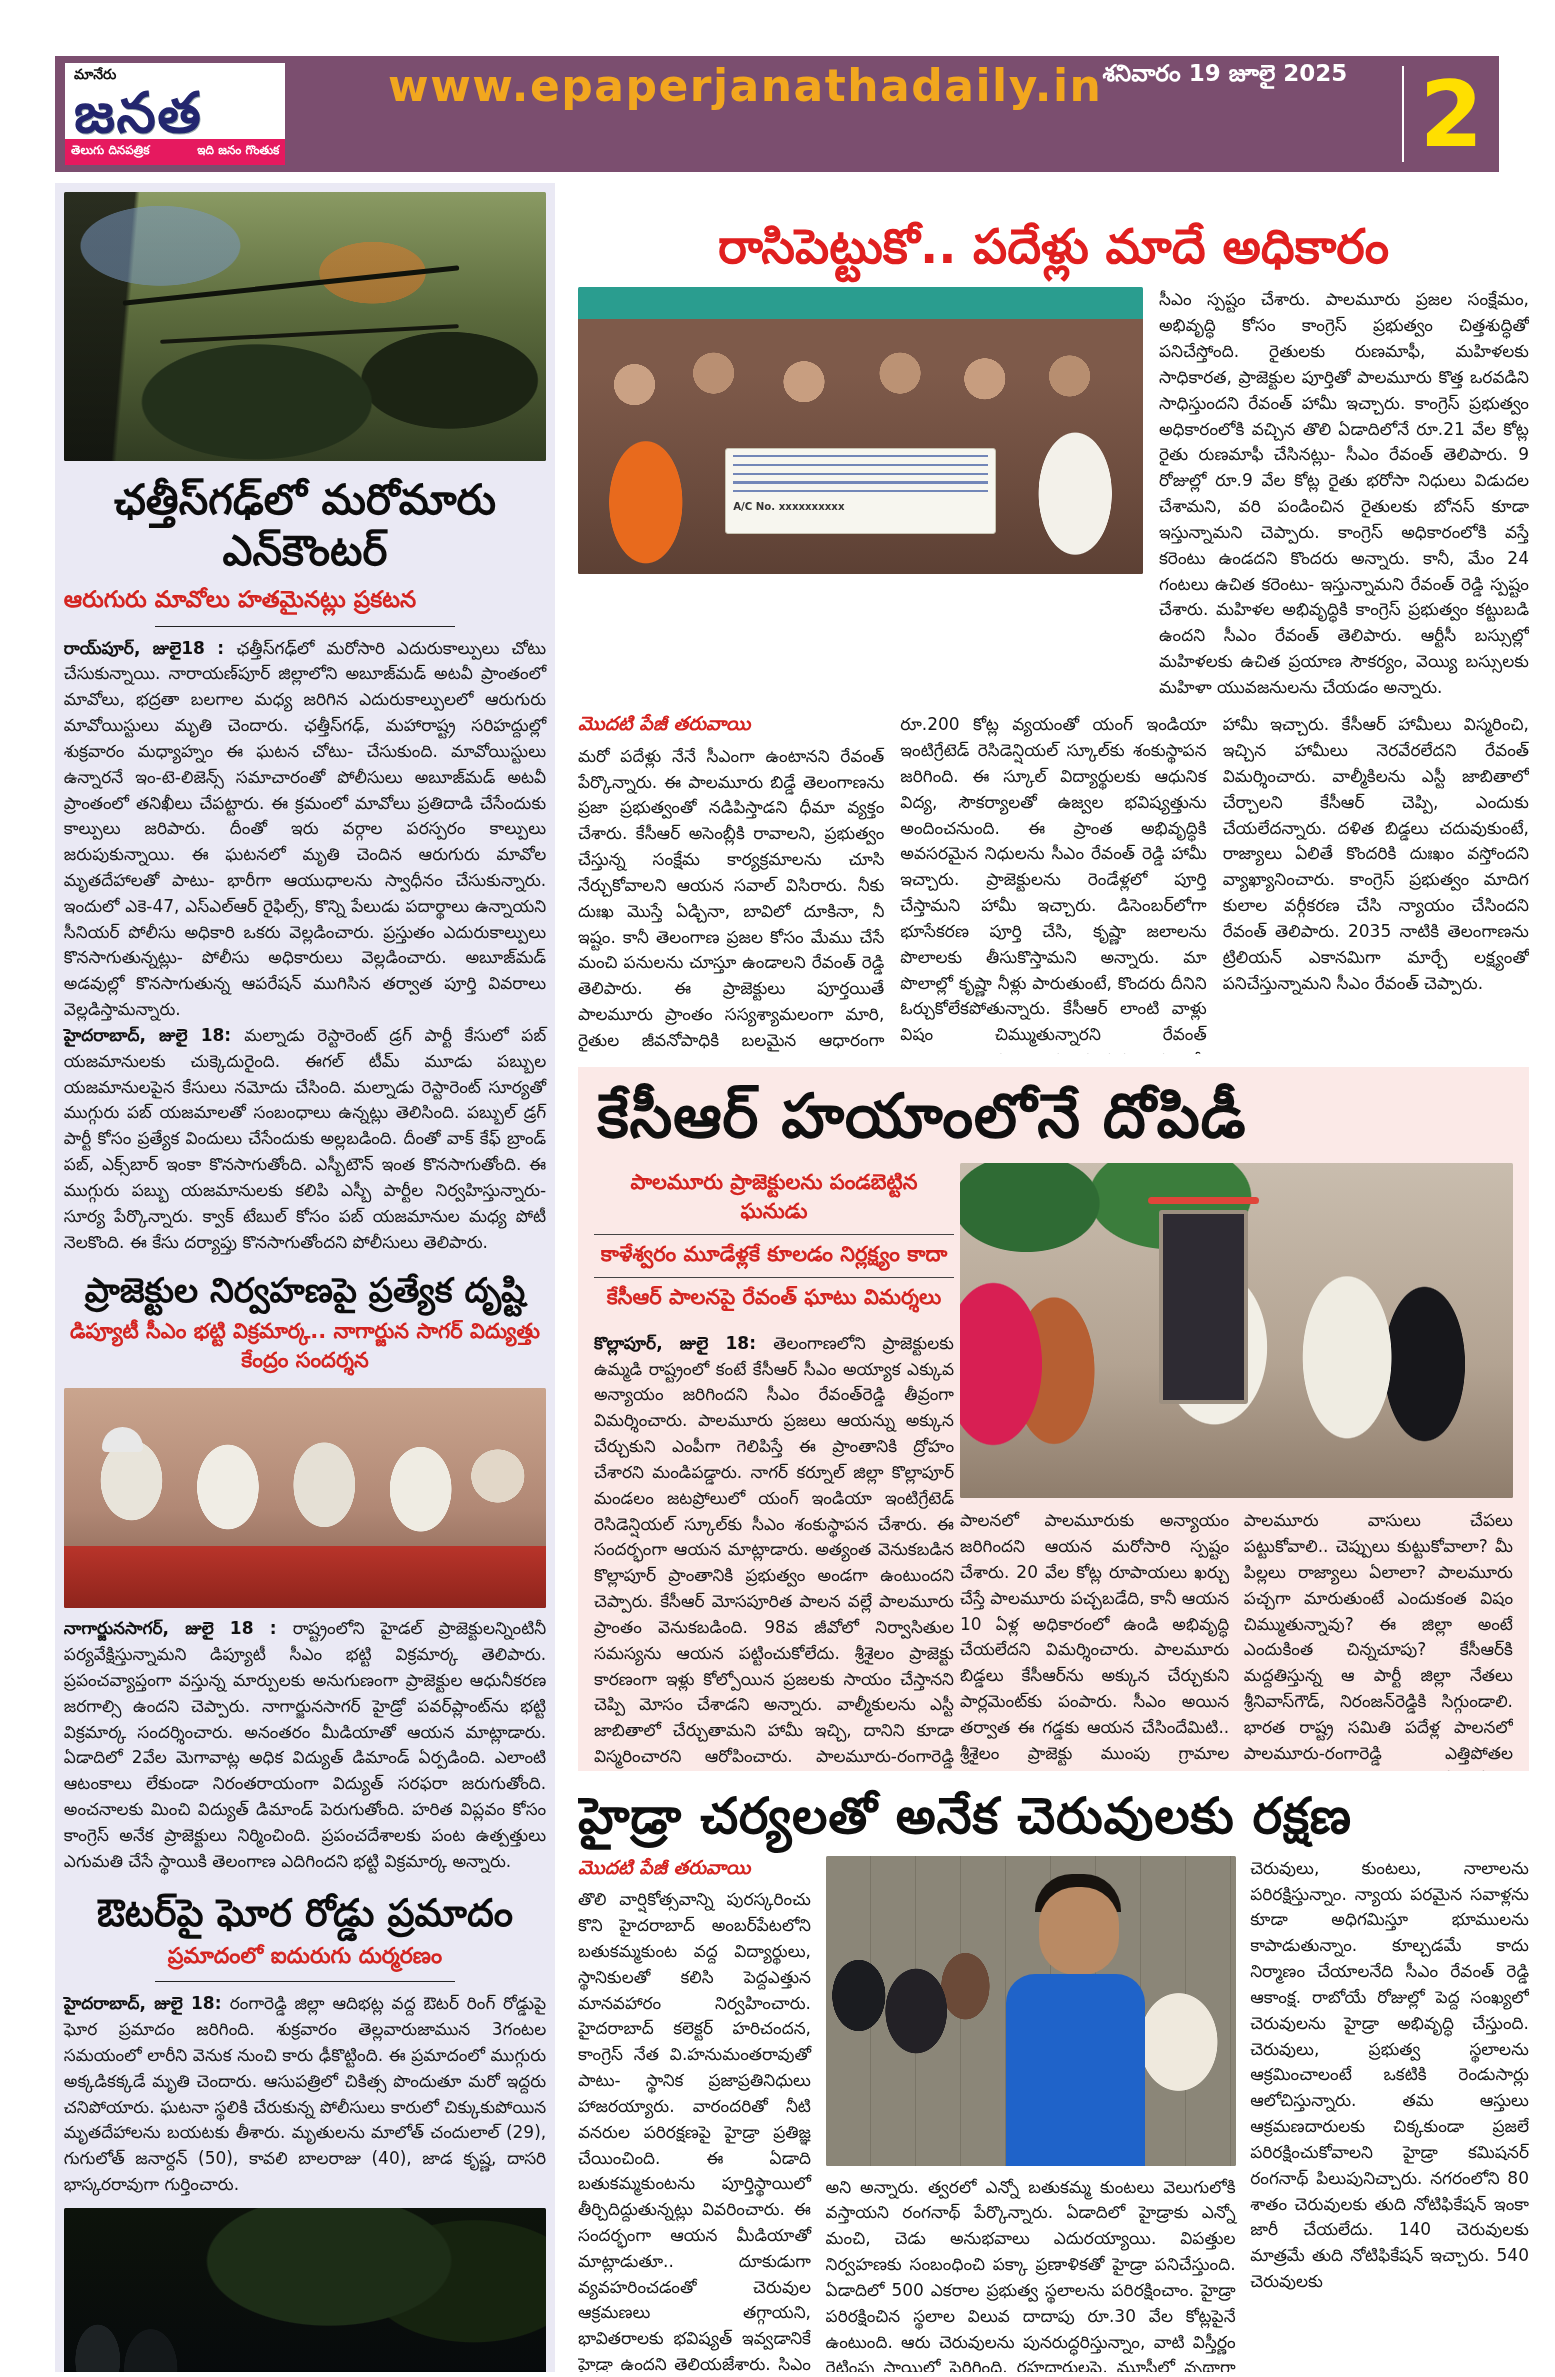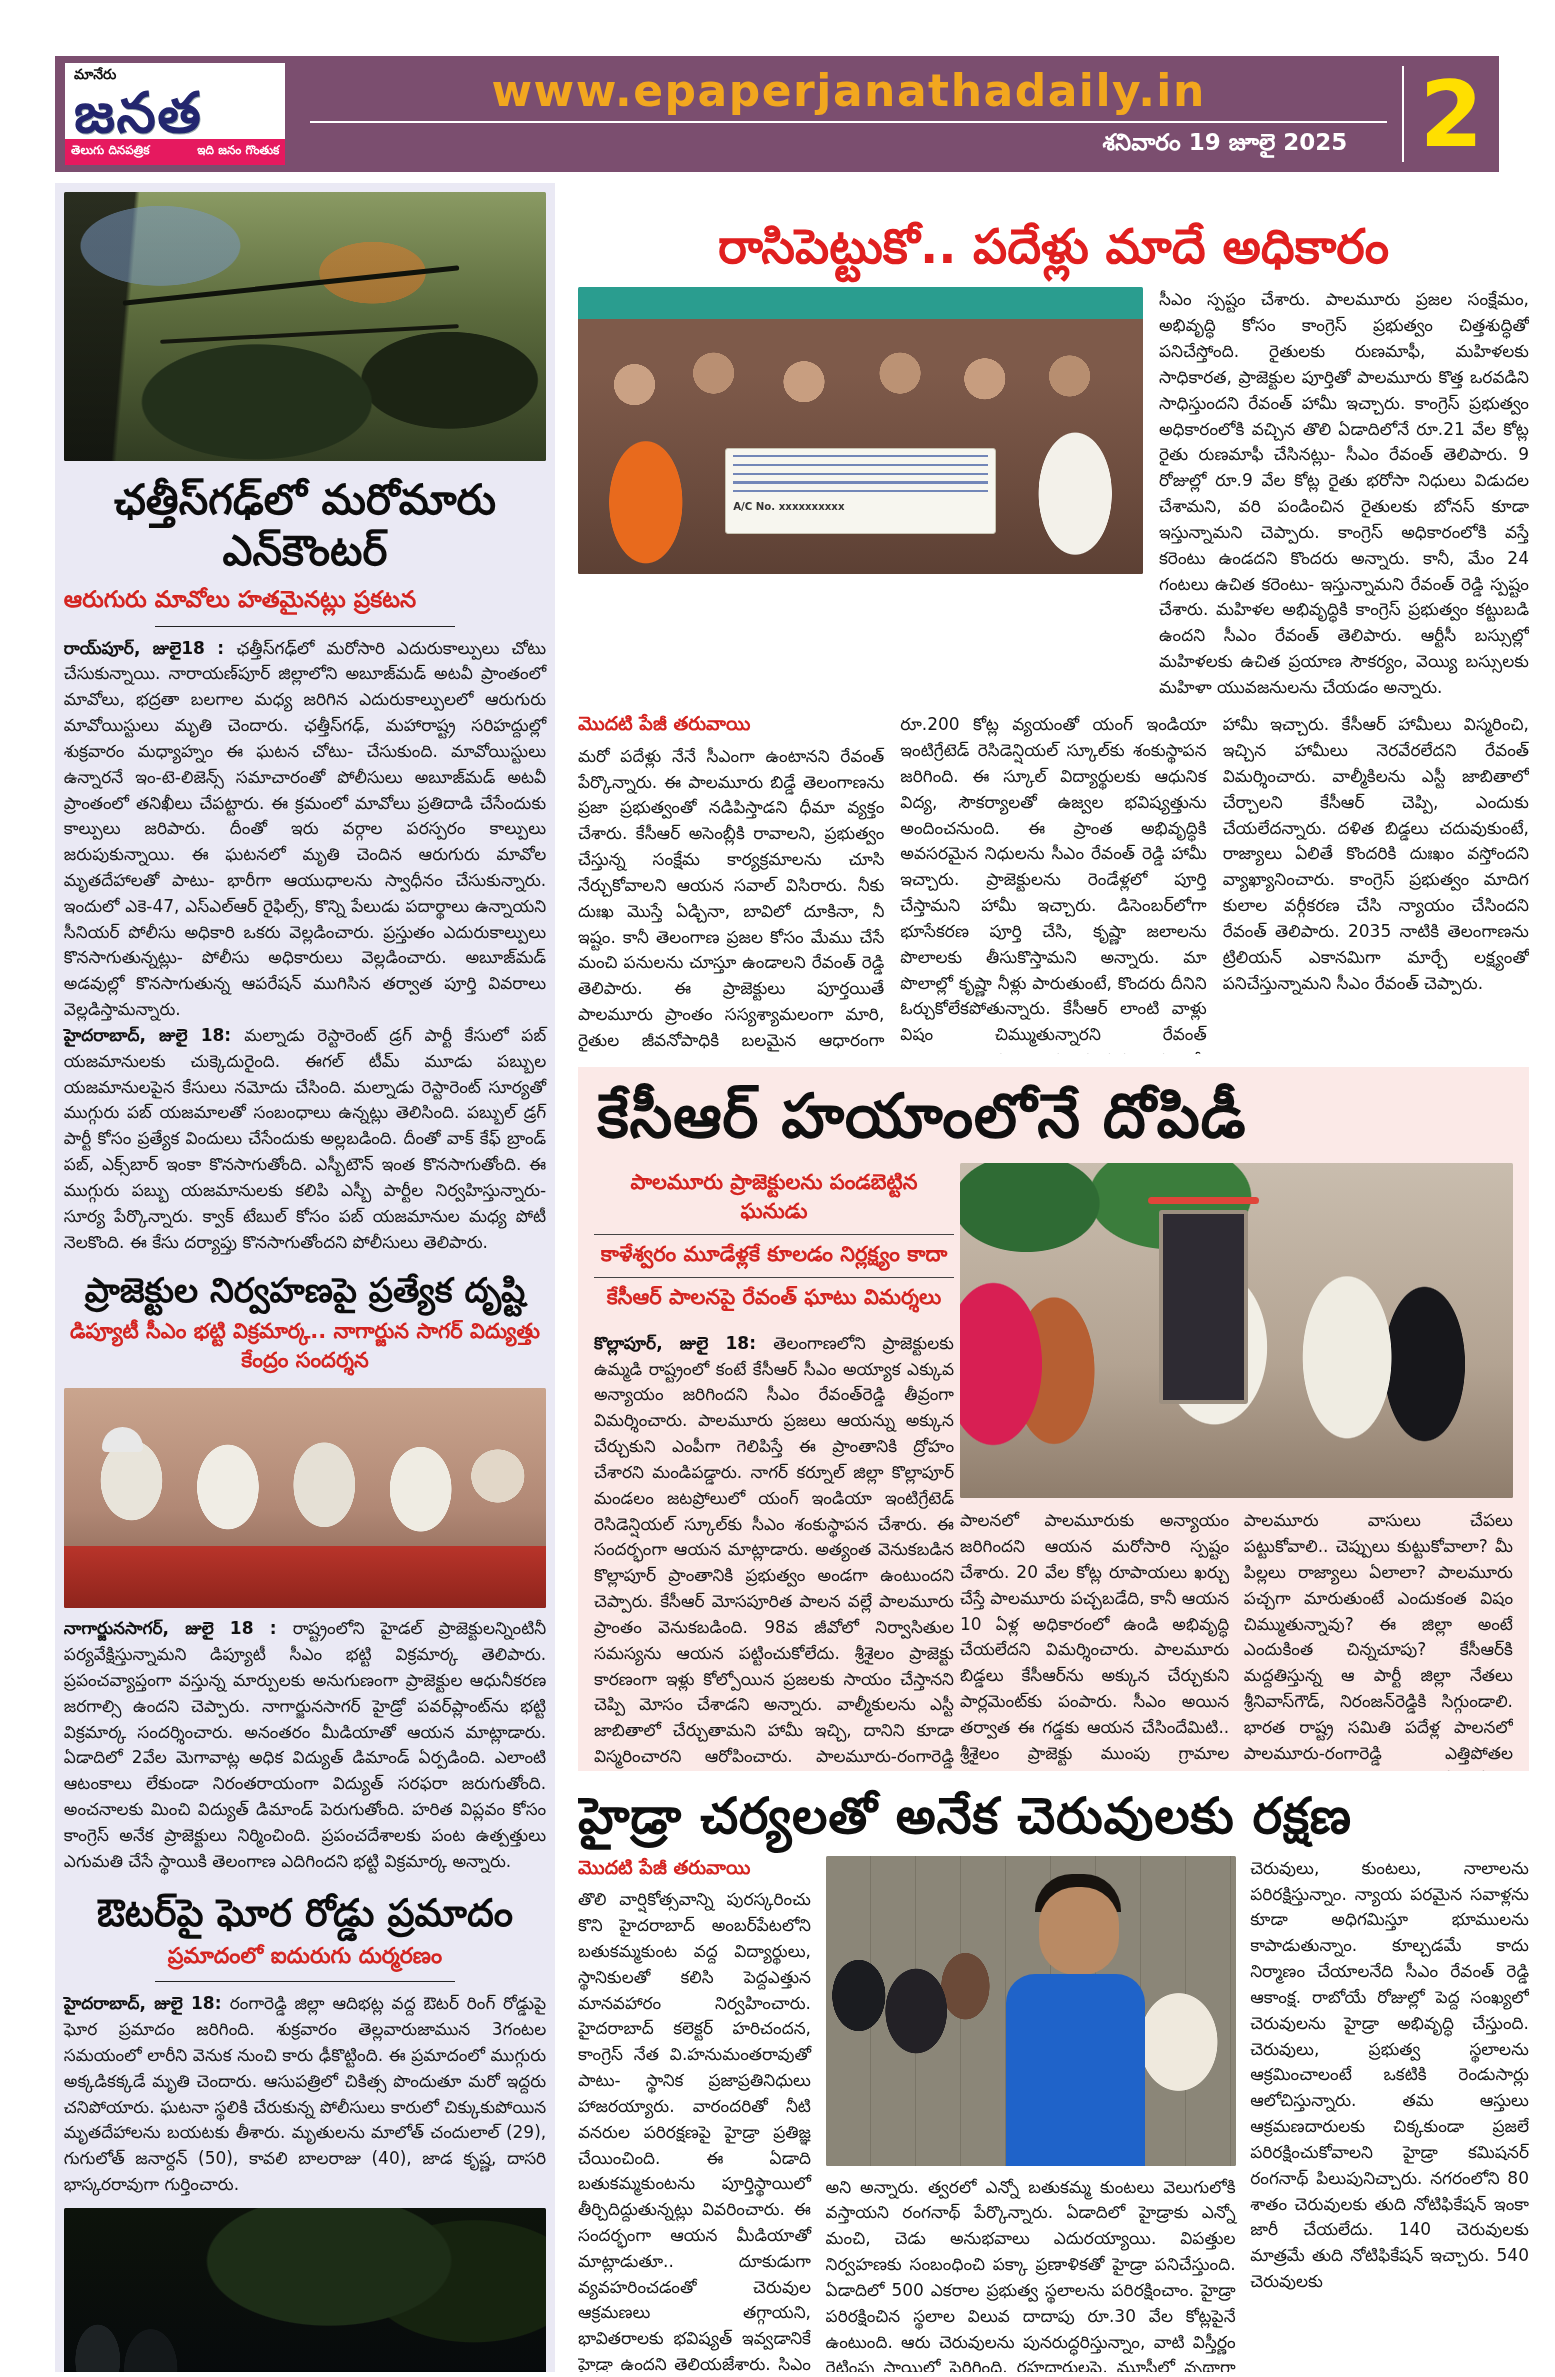--- a/index.html
+++ b/index.html
@@ -11,33 +11,33 @@
   .masthead { position:absolute; left:55px; top:56px; width:1444px; height:116px;
     background:#7b4e6f; display:flex; align-items:stretch; }
   .logo-box { background:#ffffff; margin:7.3px 10.2px; width:220px; flex:0 0 220px;
     position:relative; padding:2.9px 7.3px 0 8.8px; }
   .logo-top { font-size:14px; color:#111; font-weight:bold; }
   .logo-main { font-size:56px; line-height:0.95; font-weight:bold; color:#23266f;
     text-shadow:0.7px 0.7px 0 #9aa; letter-spacing:1.5px; }
   .logo-band { position:absolute; left:0; right:0; bottom:0; height:26px; background:#e6195f;
     color:#fff; font-size:12px; font-weight:bold; display:flex; justify-content:space-between;
     align-items:center; padding:0 5.9px; }
-  .mast-mid { flex:1 1 auto; display:flex; flex-direction:column; justify-content:center; padding:4.4px 14.6px 5.9px 14.6px; }
+  .mast-mid { flex:1 1 auto; display:flex; flex-direction:row; justify-content:flex-end; padding:4.4px 14.6px 5.9px 14.6px; }
   .mast-url { text-align:center; font-size:44px; font-weight:bold; color:#f2a71f; letter-spacing:1.5px; }
   .mast-rule { border:none; border-top:2.9px solid #ffffff; margin:5.1px 0 5.9px 0; }
   .mast-date { text-align:right; font-size:23px; font-weight:bold; color:#ffffff; padding-right:40px; }
   .mast-sep { width:2.2px; background:#ffffff; margin:10.2px 0; flex:0 0 2.2px; }
   .mast-num { flex:0 0 95px; display:flex; align-items:center; justify-content:center;
     font-size:91px; font-weight:bold; color:#ffdf00; }
 
   
   .photo { position:relative; overflow:hidden; border-radius:1.5px; }
   .body-txt { font-size:17px; line-height:1.52; text-align:justify; color:#161616; }
   .dateline { font-weight:bold; color:#111; }
-  .red-note { color:#d42521; font-weight:bold; font-size:19px; margin-bottom:4.4px; }
+  .red-note { color:#d42521; font-weight:bold; font-size:19px; margin-bottom:4.4px;font-style:italic; }
   .rule-short { border:none; border-top:1.8px solid #222; width:62%; margin:7.3px auto 8.8px auto; }
 
   
   .left-panel { position:absolute; left:55px; top:183px; width:500px; height:2189px;
     background:#eae9f4; padding:8.8px 8.8px; overflow:hidden; }
   .lp-photo1 { height:269px;
     background:
       radial-gradient(132px 66px at 20% 20%, rgba(120,150,190,.55) 0 60%, transparent 61%),
       radial-gradient(88px 51px at 64% 30%, rgba(230,120,40,.5) 0 60%, transparent 61%),
       radial-gradient(190px 95px at 40% 78%, #23301b 0 60%, transparent 61%),

